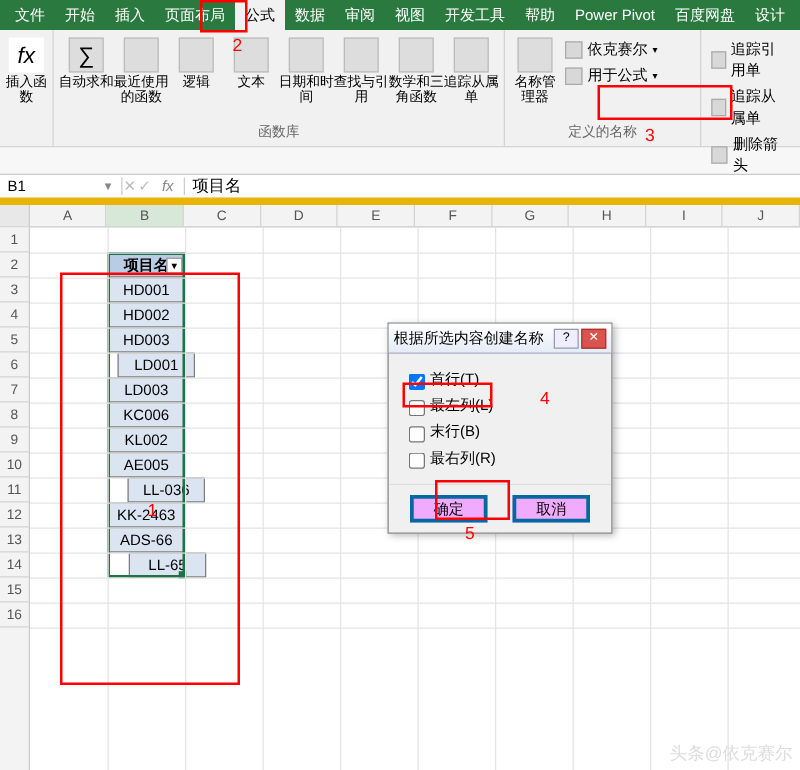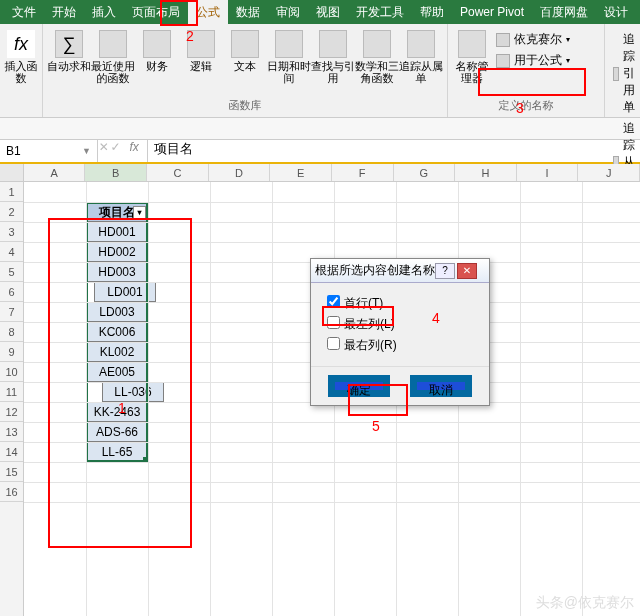--- a/index.html
+++ b/index.html
@@ -1,32 +1,32 @@
 <!DOCTYPE html>
 <html><head>
 <meta charset="utf-8">
 <style>
 *{box-sizing:border-box;margin:0;padding:0;font-family:"Microsoft YaHei",SimSun,sans-serif;font-size:12px}
 body{background:#fff;width:640px;height:616px;overflow:hidden;position:relative}
 .tabbar{background:#2a7a3f;height:24px;display:flex;align-items:center;color:#fff;padding-left:4px}
 .tabbar div{padding:4px 8px;cursor:pointer}
-.tabbar .active{background:#f1f1f1;color:#a16207}
+.tabbar .active{background:#f1f1f1;color:#000000}
 .redbox{position:absolute;border:2px solid red;pointer-events:none;z-index:50}
 .redtext{position:absolute;color:red;font-size:14px;z-index:51}
 .ribbon{background:#f1f1f1;border-bottom:1px solid #ccc;height:94px;display:flex;align-items:stretch}
 .rgroup{border-right:1px solid #d4d4d4;padding:2px 4px;display:flex;flex-direction:column;align-items:center;justify-content:space-between}
 .rgroup .glabel{font-size:11px;color:#666;text-align:center;padding-bottom:2px}
 .bigbtn{display:flex;flex-direction:column;align-items:center;width:44px;padding-top:4px;cursor:pointer}
 .bigbtn .ico{width:28px;height:28px;background:#ddd;border:1px solid #bbb;margin-bottom:2px}
 .bigbtn span{font-size:11px;text-align:center;line-height:12px}
 .names-col{display:flex;flex-direction:column;justify-content:flex-start;padding:4px 2px;gap:2px;width:108px}
 .smallbtn{display:flex;align-items:center;gap:4px;padding:1px 2px;cursor:pointer;font-size:11px}
 .smallbtn .mico{width:14px;height:14px;background:#d8d8d8;border:1px solid #aaa}
 .tracecol{display:flex;flex-direction:column;padding:4px 2px;gap:2px}
-.formula-row{display:flex;border-bottom:2px solid #eab308;height:24px;background:#fff}
+.formula-row{display:flex;align-items:center;border-bottom:6px solid #eab308;height:24px;background:#fff}
 .namebox{width:98px;border-right:1px solid #ccc;padding:0 6px;display:flex;align-items:center;justify-content:space-between}
 .namebox input{border:none;width:70px;font-size:12px;outline:none}
 .fx{width:24px;text-align:center;color:#888;font-style:italic}
 .fbar{flex:1;padding:0 6px;font-size:13px}
 .sheet{position:relative;background:#fff}
 .colhdr{display:flex;height:18px;background:#f3f3f3;border-bottom:1px solid #ccc}
 .corner{width:24px;border-right:1px solid #ccc;background:#e8e8e8}
 .ch{width:62px;text-align:center;border-right:1px solid #d4d4d4;font-size:11px;color:#555;line-height:18px}
 .rows{display:flex}
 .rowhdrs{width:24px;background:#f3f3f3;border-right:1px solid #ccc}
@@ -34,29 +34,29 @@
 .grid{position:relative}
 .gridlines{position:absolute;inset:0}
 .vline{position:absolute;top:0;bottom:0;width:1px;background:#e3e3e3}
 .hline{position:absolute;left:0;right:0;height:1px;background:#e3e3e3}
 .datacell{position:absolute;width:62px;height:20px;background:#dbe5f1;border:1px solid #7f7f7f;text-align:center;line-height:19px;font-size:12px}
 .datacell.hdr{background:#b8cce4;font-weight:bold}
 .filter{position:absolute;right:1px;top:3px;width:13px;height:13px;background:#fff;border:1px solid #888;font-size:8px;line-height:11px;text-align:center}
 .selection{position:absolute;border:2px solid #1f7246;pointer-events:none}
 .fillhandle{position:absolute;width:6px;height:6px;background:#1f7246;right:-3px;bottom:-3px}
 .dialog{position:absolute;left:310px;top:258px;width:180px;background:#f0f0f0;border:1px solid #888;box-shadow:2px 2px 6px rgba(0,0,0,.3);z-index:40}
-.dlg-title{background:linear-gradient(#fff,#e4ecf7);height:24px;display:flex;align-items:center;padding:0 4px;border-bottom:1px solid #aac}
+.dlg-title{background:linear-gradient(#fff,#e4ecf7);height:24px;display:flex;align-items:center;justify-content:space-between;padding:0 4px;border-bottom:1px solid #aac}
 .dlg-title span{font-size:12px}
 .dlg-btns{display:flex;gap:2px}
 .dlg-btns div{width:20px;height:16px;border:1px solid #99a;background:#eef;text-align:center;font-size:10px;line-height:14px;cursor:pointer}
 .dlg-btns .close{background:#d9534f;color:#fff;border-color:#a33}
 .dlg-body{padding:8px;font-size:12px}
-.dlg-body label{display:flex;align-items:flex-start;gap:4px;margin:4px 0 4px 8px}
+.dlg-body label{display:flex;align-items:flex-end;gap:4px;margin:4px 0 4px 8px}
 .dlg-foot{display:flex;justify-content:center;gap:20px;padding:8px;border-top:1px solid #ddd}
-.dlg-foot button{width:62px;height:22px;border:7px solid #0369a1;background:#1d4ed8;cursor:pointer;font-size:12px}
+.dlg-foot button{width:62px;height:22px;border:3px solid #0369a1;background:#f0abfc;cursor:pointer;font-size:12px}
 .watermark{position:absolute;right:6px;bottom:4px;font-size:14px;color:#ddd;z-index:2}
 </style>
 </head>
 <body>
 
 <div class="tabbar">
   <div>文件</div>
   <div>开始</div>
   <div>插入</div>
   <div>页面布局</div>
@@ -80,24 +80,20 @@
   </div>
   <div class="rgroup">
     <div style="display:flex">
       <div class="bigbtn">
           <div class="ico" style="font-size:18px;text-align:center;line-height:26px">∑</div>
           <span>自动求和</span>
         </div>
       <div class="bigbtn">
           <div class="ico"></div>
           <span>最近使用的函数</span>
-        </div>
-      <div class="bigbtn">
-          <div class="ico"></div>
-          <span>财务</span>
         </div>
       <div class="bigbtn">
           <div class="ico"></div>
           <span>逻辑</span>
         </div>
       <div class="bigbtn">
           <div class="ico"></div>
           <span>文本</span>
         </div>
       <div class="bigbtn">
@@ -216,21 +212,21 @@
       <div class="datacell" style="left:62px;top:60px">HD002</div>
       <div class="datacell" style="left:62px;top:80px">HD003</div>
       <div class="datacell" style="left:70px;top:100px">LD001</div>
       <div class="datacell" style="left:62px;top:120px">LD003</div>
       <div class="datacell" style="left:62px;top:140px">KC006</div>
       <div class="datacell" style="left:62px;top:160px">KL002</div>
       <div class="datacell" style="left:62px;top:180px">AE005</div>
       <div class="datacell" style="left:78px;top:200px">LL-036</div>
       <div class="datacell" style="left:62px;top:220px">KK-2463</div>
       <div class="datacell" style="left:62px;top:240px">ADS-66</div>
-      <div class="datacell" style="left:62px;top:260px">LL-65</div>
+      <div class="datacell" style="left:79px;top:260px">LL-65</div>
 
       <div class="selection" style="left:62px;top:20px;width:62px;height:260px">
         <div class="fillhandle"></div>
       </div>
 
       <div class="gridlines">
         <div class="vline" style="left:62px"></div>
           <div class="vline" style="left:124px"></div>
           <div class="vline" style="left:186px"></div>
           <div class="vline" style="left:248px"></div>
@@ -272,20 +268,24 @@
     <label>
         <input type="checkbox" checked="" style="">
         <span>首行(T)</span>
       </label>
     <label>
         <input type="checkbox" style="">
         <span>最左列(L)</span>
       </label>
     <label>
         <input type="checkbox" style="">
+        <span>末行(B)</span>
+      </label>
+    <label>
+        <input type="checkbox" style="">
         <span>最右列(R)</span>
       </label>
   </div>
   <div class="dlg-foot">
     <button>确定</button>
     <button>取消</button>
   </div>
 </div>
 
 <div class="redbox" style="left:160px;top:0px;width:38px;height:26px"></div>

